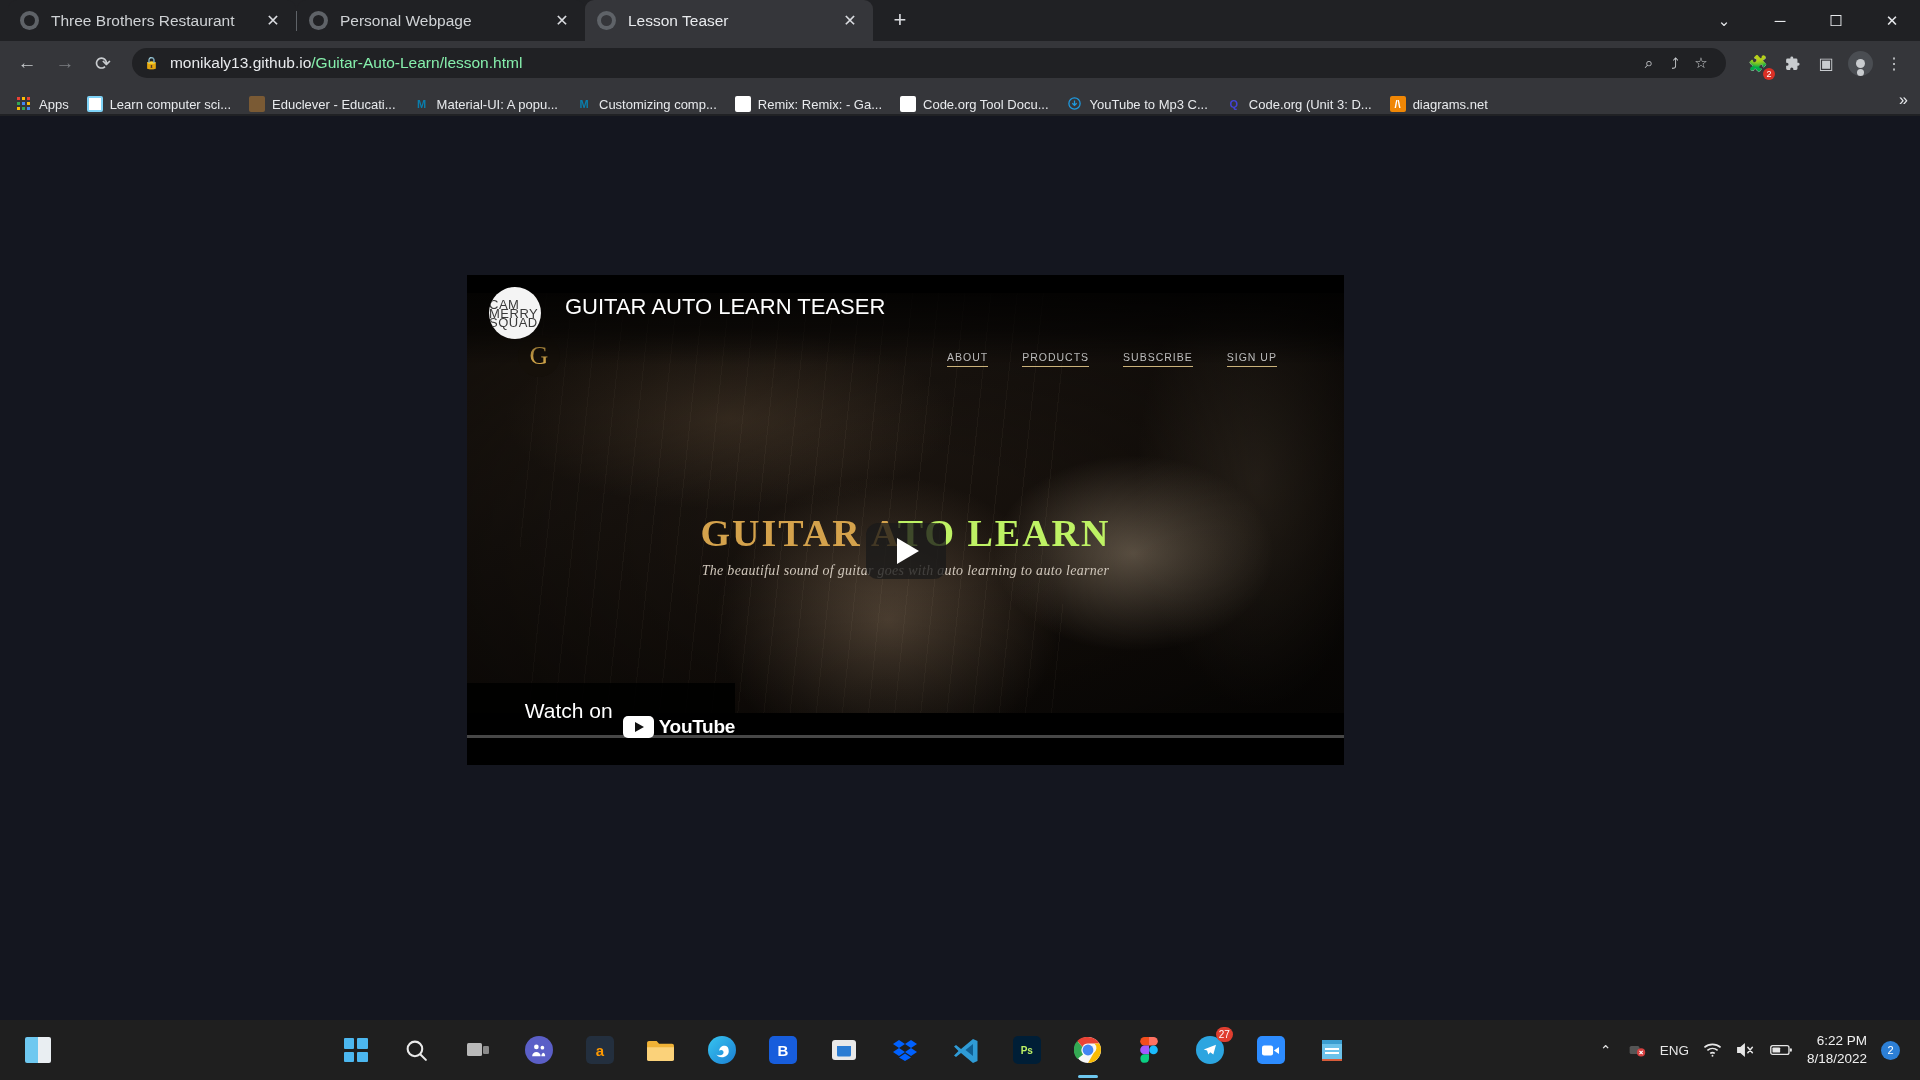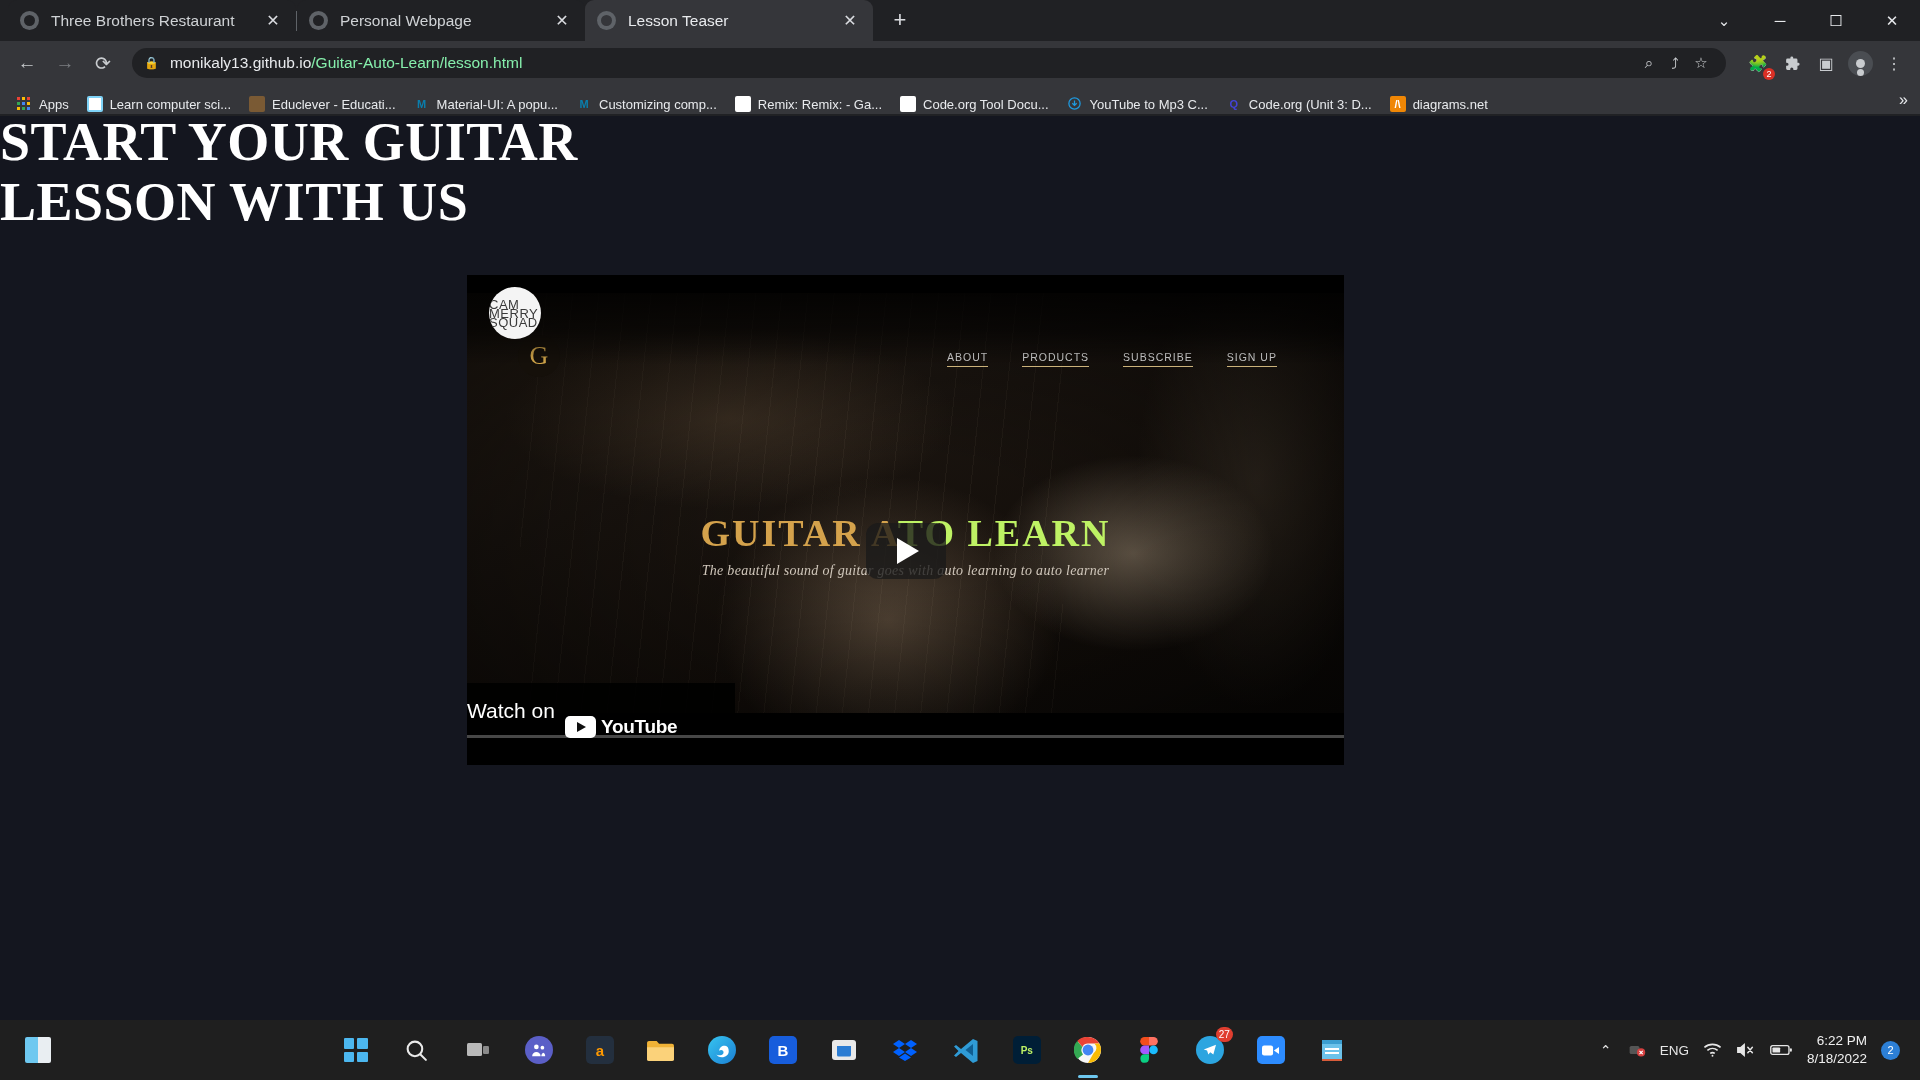--- a/index.html
+++ b/index.html
@@ -214,21 +214,21 @@
   }
   .play-button .tri {
     width: 0; height: 0; border-left: 22px solid #fff;
     border-top: 13px solid transparent; border-bottom: 13px solid transparent;
     margin-left: 5px;
   }
 
   .watch-on-yt {
     position: absolute; left: 0; bottom: 27px; width: 268px; height: 55px;
     background: rgba(0,0,0,0.88); display: flex; align-items: center;
-    justify-content: flex-start; gap: 10px; color: #fff; font-size: 21px;
+    justify-content: flex-end; gap: 10px; color: #fff; font-size: 21px;
   }
   .yt-logo {
     display: inline-flex; align-items: center; gap: 5px; margin-top: 32px;
   }
   .yt-logo .yt-box {
     width: 31px; height: 22px; background: #fff; border-radius: 5px;
     display: flex; align-items: center; justify-content: center;
   }
   .yt-logo .yt-box i {
     width: 0; height: 0; border-left: 9px solid #0f0f0f;
@@ -438,24 +438,20 @@
 
     <div class="bm">
       <span class="bmicon ic-dn">/\</span>
       <span>diagrams.net</span>
     </div>
 
     <div class="bm-overflow">»</div>
   </div>
 
   <div id="page">
-    <div class="page-heading">
-      <div>START YOUR GUITAR</div>
-      <div>LESSON WITH US</div>
-    </div>
 
     <div class="video-wrap">
       <div class="video-frame">
 
         <div class="vid-photo"></div>
 
         <div class="site-logo">G</div>
 
         <div class="site-nav">
           <span>ABOUT</span>
@@ -474,20 +470,21 @@
         </div>
 
         <div class="vid-topbar"></div>
 
         <div class="vid-avatar">
           <span>CAM</span>
           <span>MERRY</span>
           <span>SQUAD</span>
         </div>
 
+        <div class="vid-title">GUITAR AUTO LEARN TEASER</div>
 
         <div class="watch-on-yt">
           <span>Watch on</span>
           <span class="yt-logo">
             <span class="yt-box">
                 <i></i>
               </span>
             <span class="yt-word">YouTube</span>
           </span>
         </div>

